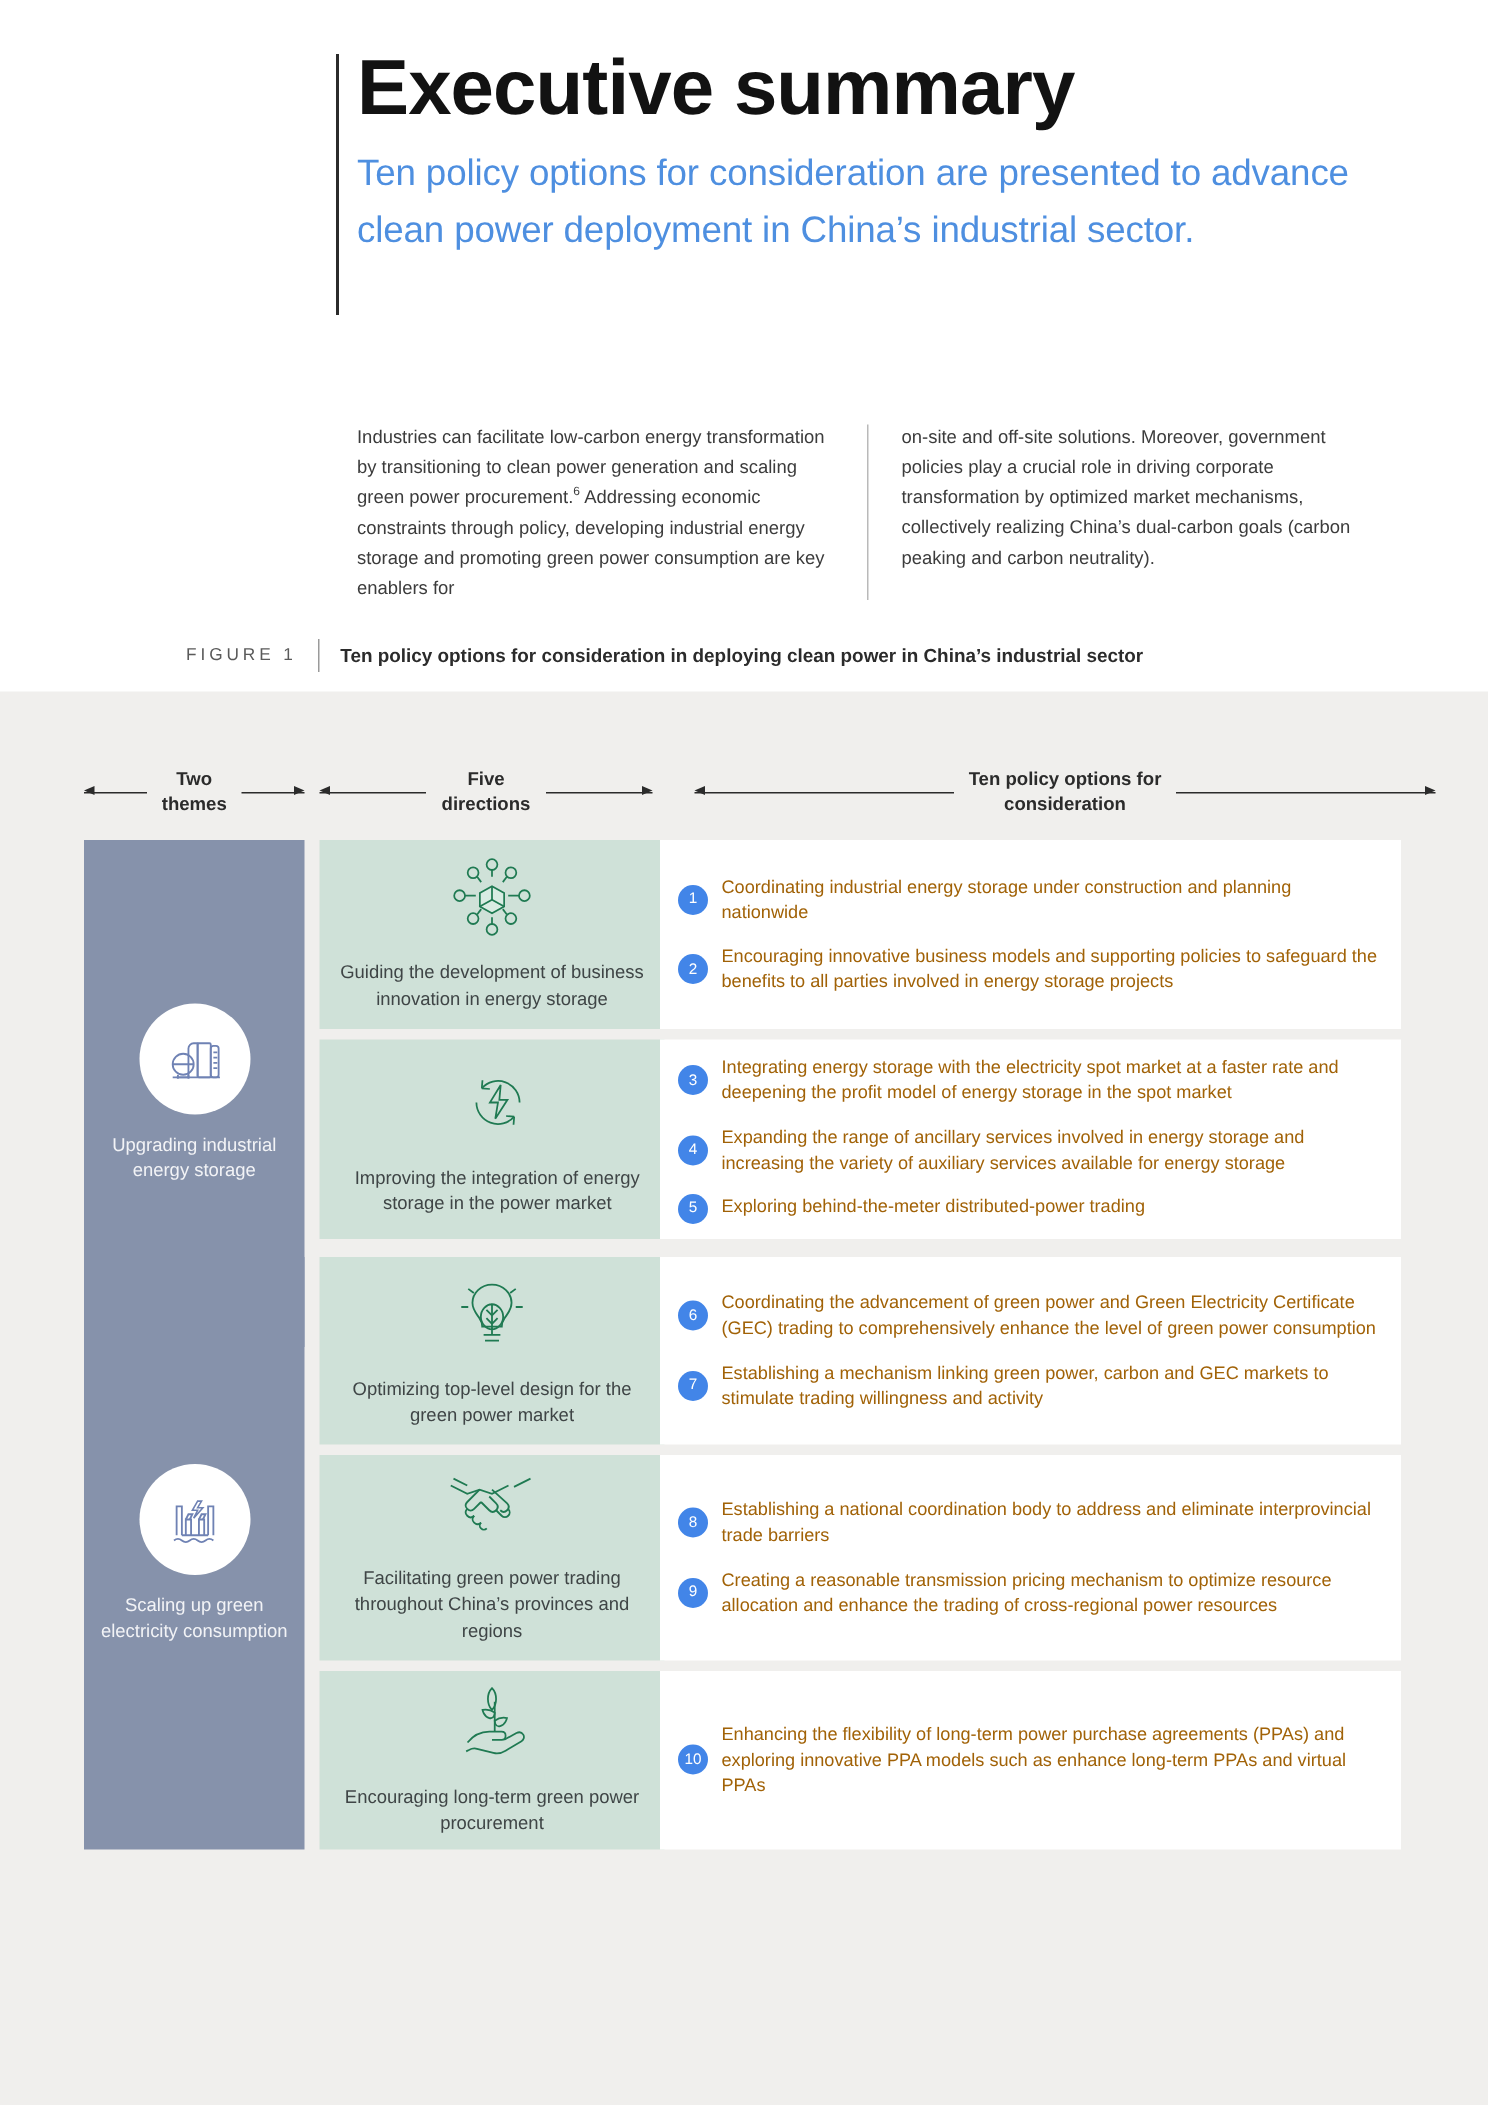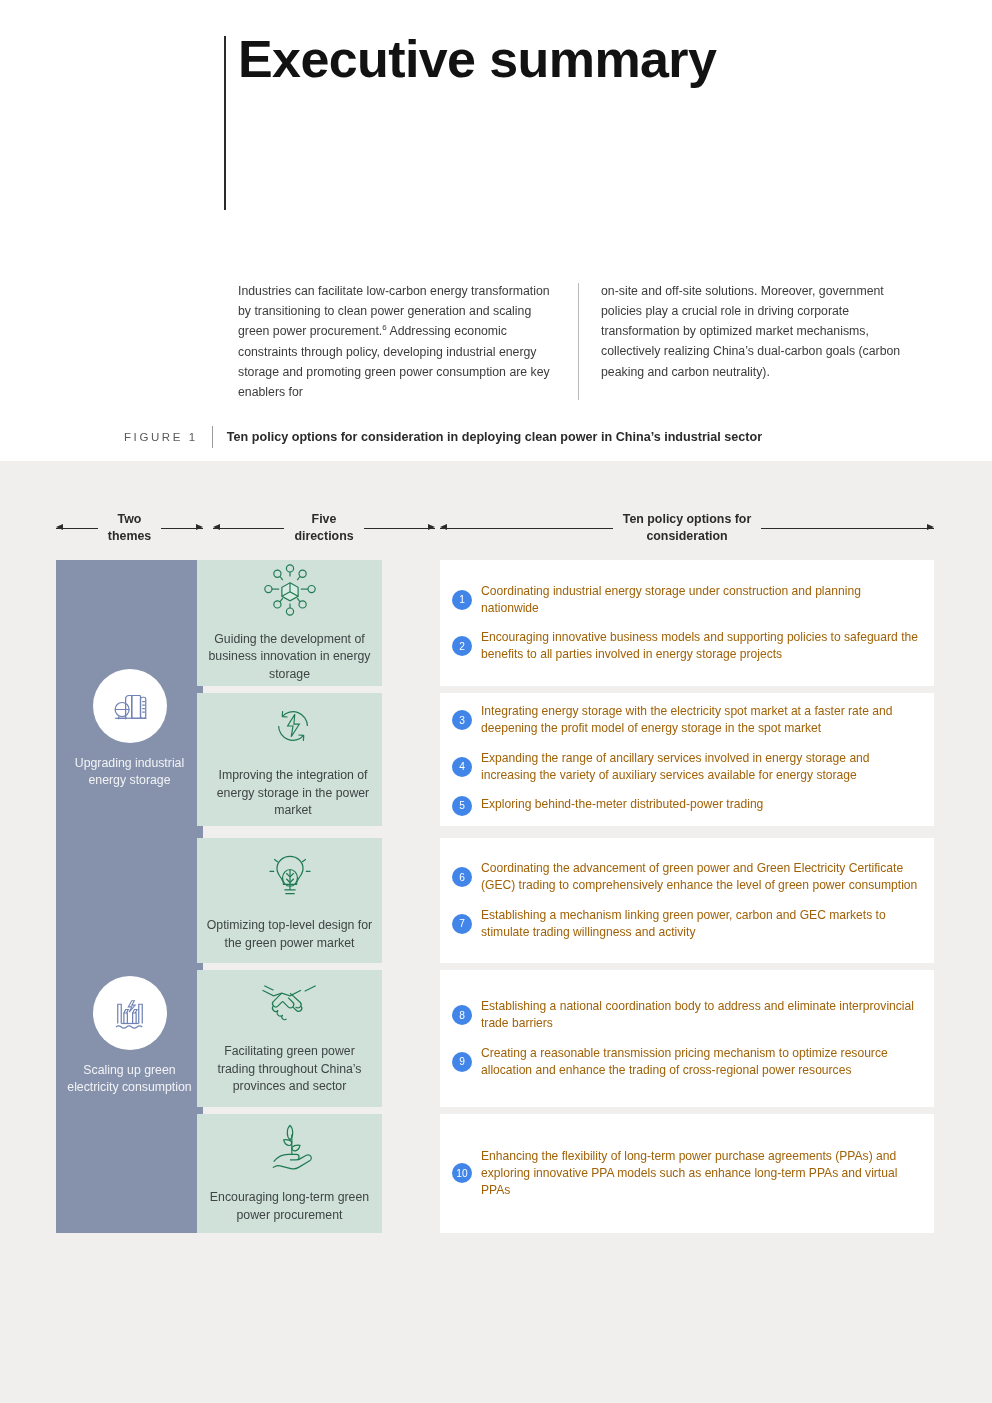--- a/index.html
+++ b/index.html
@@ -57,41 +57,41 @@
     border-top:3.5px solid transparent; border-bottom:3.5px solid transparent;
     border-right:7px solid #2b2b2b;
   }
   .arrow-line.right::after {
     content:""; position:absolute; right:0; top:-3.5px;
     border-top:3.5px solid transparent; border-bottom:3.5px solid transparent;
     border-left:7px solid #2b2b2b;
   }
   #colhead-themes { left:56px; width:147px; }
   #colhead-directions { left:213px; width:222px; }
-  #colhead-options { left:440px; width:494px;justify-content:center; }
+  #colhead-options { left:463px; width:494px;justify-content:center; }
 
   
   .grid { position:absolute; left:0; top:99px; width:992px; }
 
   .theme-col { position:absolute; left:56px; width:147px; }
   .theme-box {
     background:#8692ab; display:flex; flex-direction:column;
     align-items:center; justify-content:center;
   }
   .theme-circle {
     width:74px; height:74px; border-radius:50%; background:#fff;
     display:flex; align-items:center; justify-content:center; margin-bottom:12px;
   }
   .theme-label {
     font-size:12.3px; color:#f2f3f6; text-align:center; line-height:1.38;
     padding:0 8px;
   }
 
   .dir-box {
-    position:absolute; left:197px; width:185px; background:#cfe1d8;
+    position:absolute; left:213px; width:230px; background:#cfe1d8;
     display:flex; flex-direction:column; align-items:center; justify-content:center;
     padding:10px 8px;
   }
   .dir-icon { margin-bottom:10px; }
   .dir-label {
     font-size:12.3px; color:#3f4546; text-align:center; line-height:1.42;
   }
 
   .opt-box {
     position:absolute; left:440px; width:494px; background:#ffffff;
@@ -110,20 +110,21 @@
 </style>
 </head>
 <body>
 
 <div class="page">
 
   <div class="header">
     <div class="title-rule"></div>
     <div class="title-block">
       <div class="doc-title">Executive summary</div>
+      <div class="doc-subtitle">Ten policy options for consideration are presented to advance clean power deployment in China’s industrial sector.</div>
     </div>
 
     <div class="body-cols">
       <div class="body-col left"><span>Industries can facilitate low-carbon energy transformation by transitioning to clean power generation and scaling green power procurement.</span><sup>6</sup><span> Addressing economic constraints through policy, developing industrial energy storage and promoting green power consumption are key enablers for</span></div>
       <div class="col-divider"></div>
       <div class="body-col right">on-site and off-site solutions. Moreover, government policies play a crucial role in driving corporate transformation by optimized market mechanisms, collectively realizing China’s dual-carbon goals (carbon peaking and carbon neutrality).</div>
     </div>
 
     <div class="fig-caption">
       <div class="fig-label">FIGURE 1</div>
@@ -286,21 +287,21 @@
             <path d="M27 13l-9 9c-1.5 1.5-1.5 3.5 0 5s3.5 1.5 5 0l5-5"></path>
             <path d="M28 22l6 6c1.5 1.5 3.5 1.5 5 0s1.5-3.5 0-5l-5-5"></path>
             <path d="M36 13l11 10c1.5 1.5 1.5 3.5 0 5s-3.5 1.5-5 0"></path>
             <path d="M18 27c-1.5 1.5-1.5 3.5 0 5s3.5 1.5 5 0"></path>
             <path d="M23 32c-1.5 1.5-1.5 3.5 0 5s3.5 1.5 5 0"></path>
             <path d="M28 37c-1.2 1.2-1.2 3 0 4.2s3 1.2 4.2 0"></path>
             <path d="M39 28l4 4c1.4 1.4 3.4 1.4 4.8 0s1.4-3.4 0-4.8"></path>
             <path d="M52 11l12-6M8 5l10 5"></path>
           </svg>
         </div>
-        <div class="dir-label">Facilitating green power trading throughout China’s provinces and sector</div>
+        <div class="dir-label">Facilitating green power trading throughout China’s provinces and regions</div>
       </div>
 
       <div class="opt-box" style="top:410px; height:137px;">
         <div class="opt-item center">
           <div class="opt-num">8</div>
           <div class="opt-text">Establishing a national coordination body to address and eliminate interprovincial trade barriers</div>
         </div>
         <div class="opt-item center">
           <div class="opt-num">9</div>
           <div class="opt-text">Creating a reasonable transmission pricing mechanism to optimize resource allocation and enhance the trading of cross-regional power resources</div>

